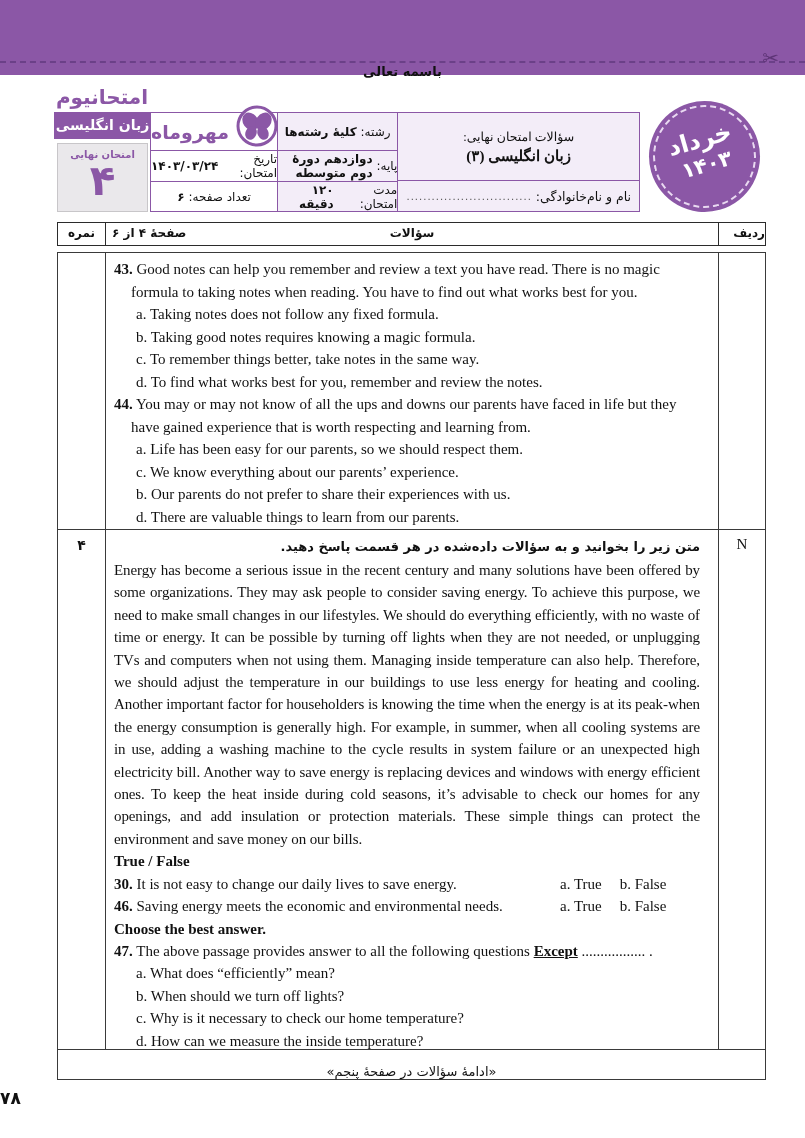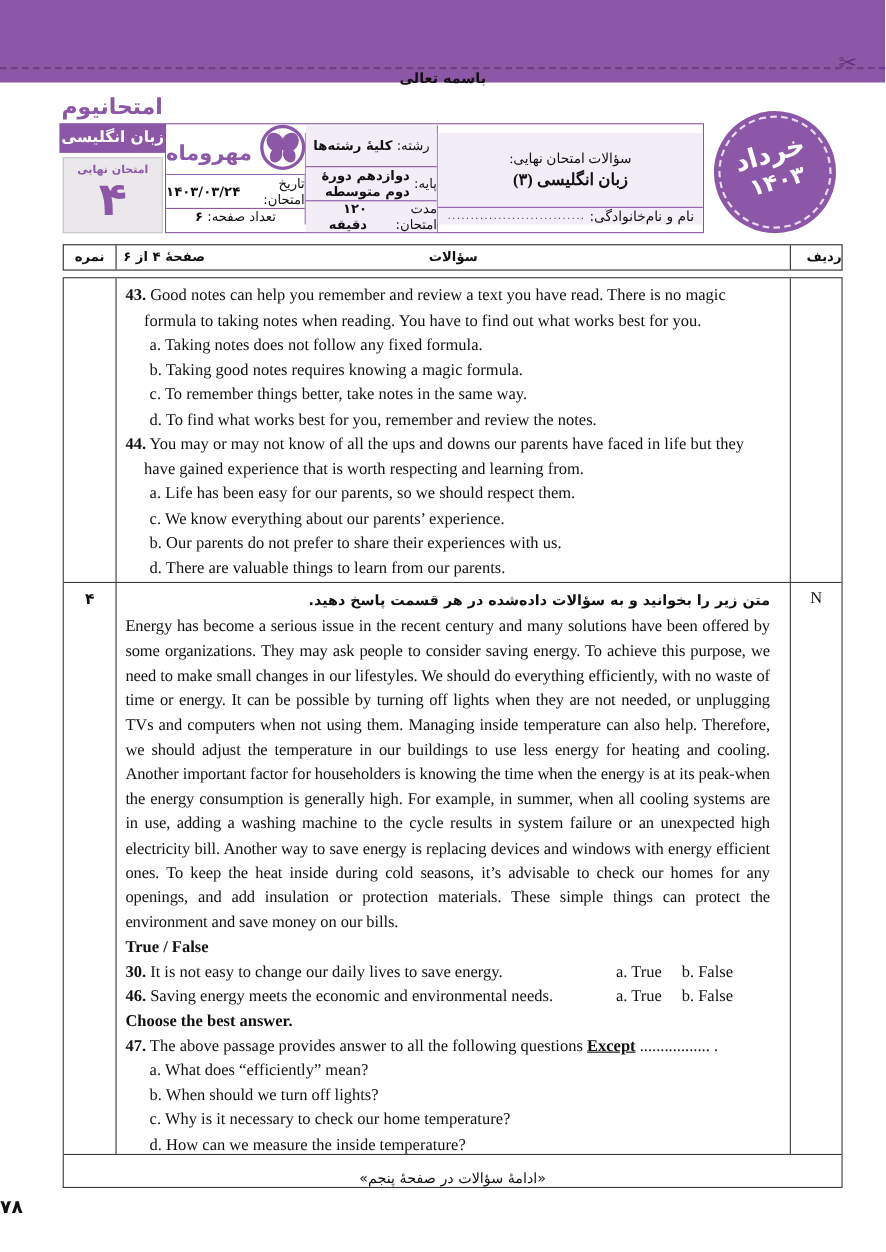--- a/index.html
+++ b/index.html
@@ -21,21 +21,21 @@
                      font-weight:bold; font-size:20px; color:#8b57a6; letter-spacing:1px; }
   .subject-badge { position:absolute; left:54px; top:112px; width:97px; height:27px; background:#8b57a6;
                    color:#fff; font-weight:bold; font-size:14px; line-height:27px; text-align:center; }
   .exam-box { position:absolute; left:57px; top:143px; width:91px; height:69px; background:#eae8eb;
               border:1px solid #c8c6c9; text-align:center; }
   .exam-type { font-weight:bold; font-size:10px; color:#8b57a6; margin-top:5px; }
   .exam-num  { font-weight:bold; font-size:42px; line-height:42px; color:#8b57a6; }
 
   
   .info-table { position:absolute; left:150px; top:112px; width:490px; height:100px; display:flex;
-                border:1.5px solid #8b57a6; background:#fff;align-items:center; }
+                border:1.5px solid #8b57a6; background:#fff; }
   .itcol { display:flex; flex-direction:column; }
   .col-a { width:135px; border-right:1.5px solid #8b57a6; }
   .col-b { width:165px; border-right:1.5px solid #8b57a6; }
   .col-c { flex:1; }
   .itcell { direction:rtl; font-size:12px; display:flex; align-items:center; justify-content:center; }
   .itcell + .itcell { border-top:1.5px solid #8b57a6; }
   .r1 { height:37px; } .r2 { height:31px; } .r3 { flex:1; }
   .lav { background:#f3edf8; }
   .cell-mehromah { position:relative; background:#fff; justify-content:flex-start; padding-right:6px; }
   .mehromah-text { font-family:"DejaVu Sans", sans-serif; font-weight:bold; font-size:19px; color:#8b57a6;

